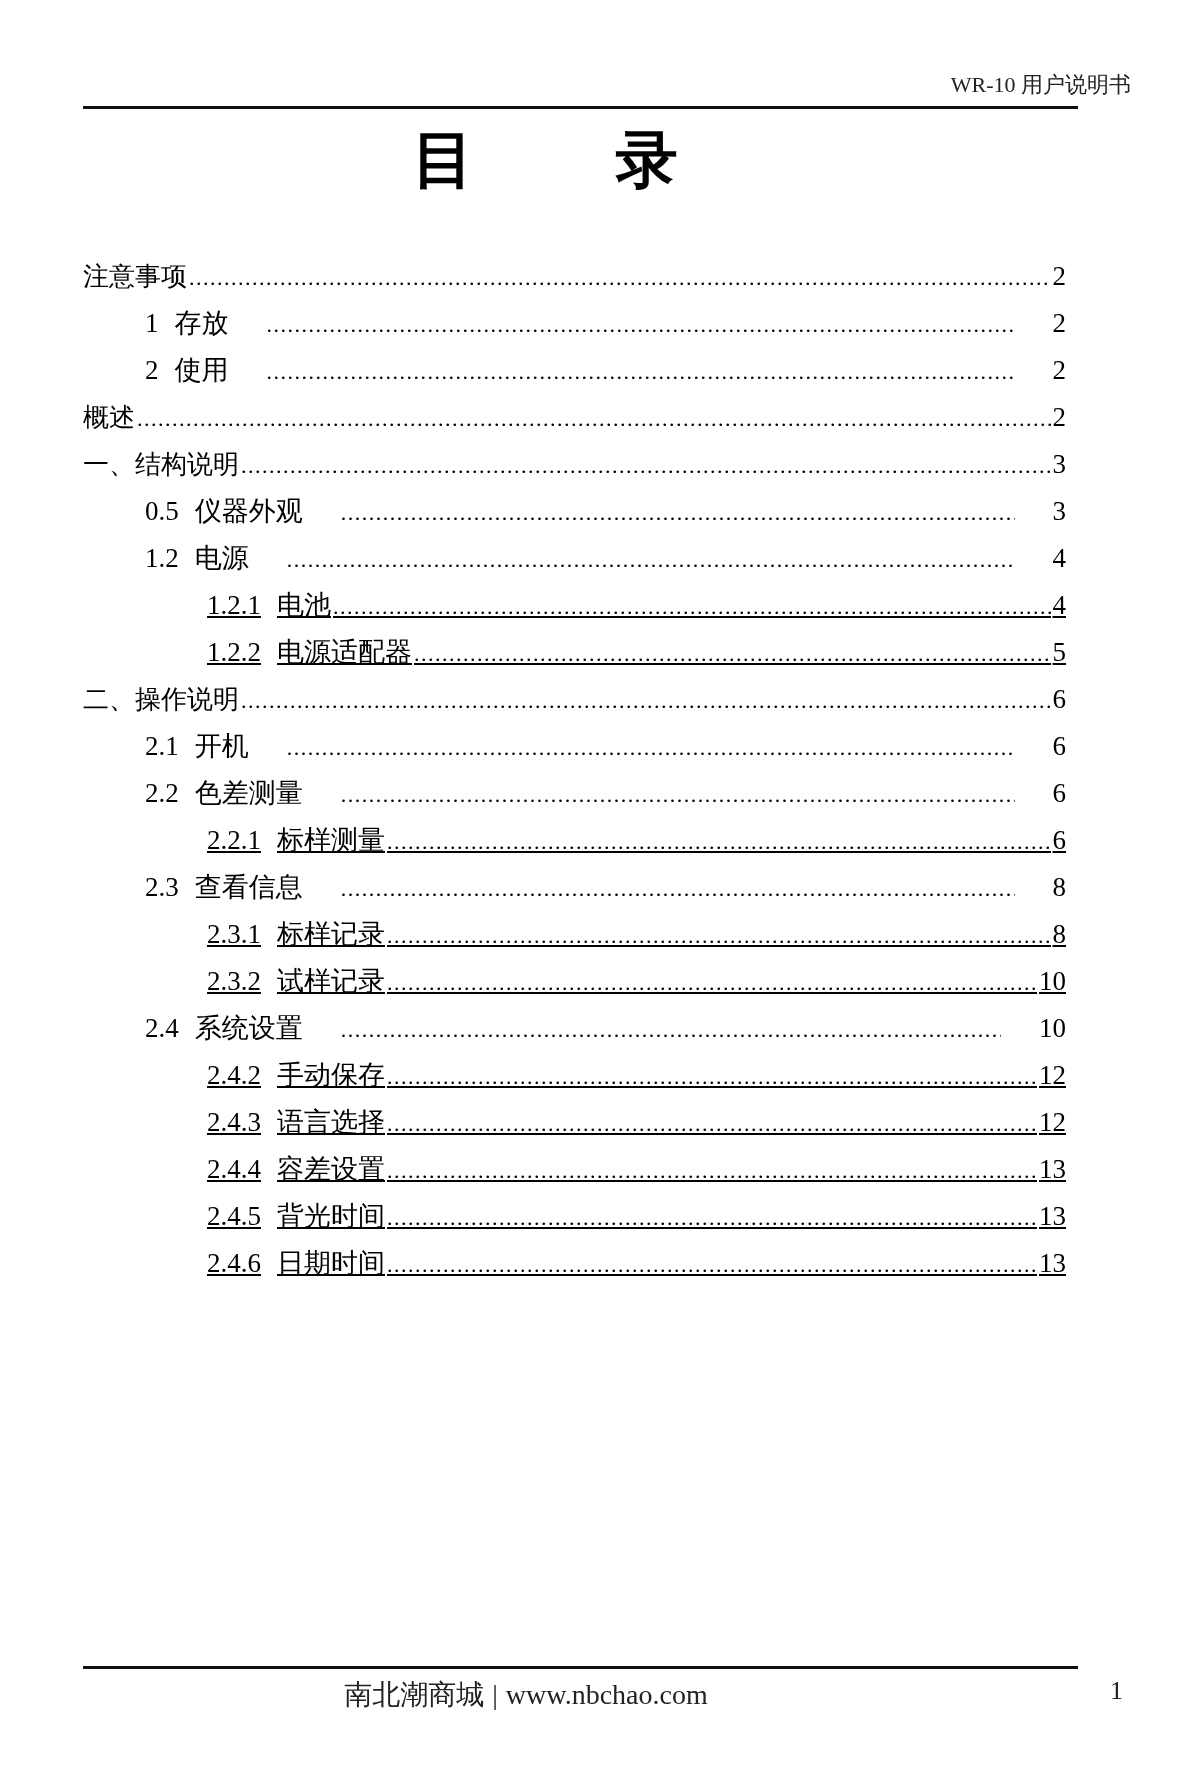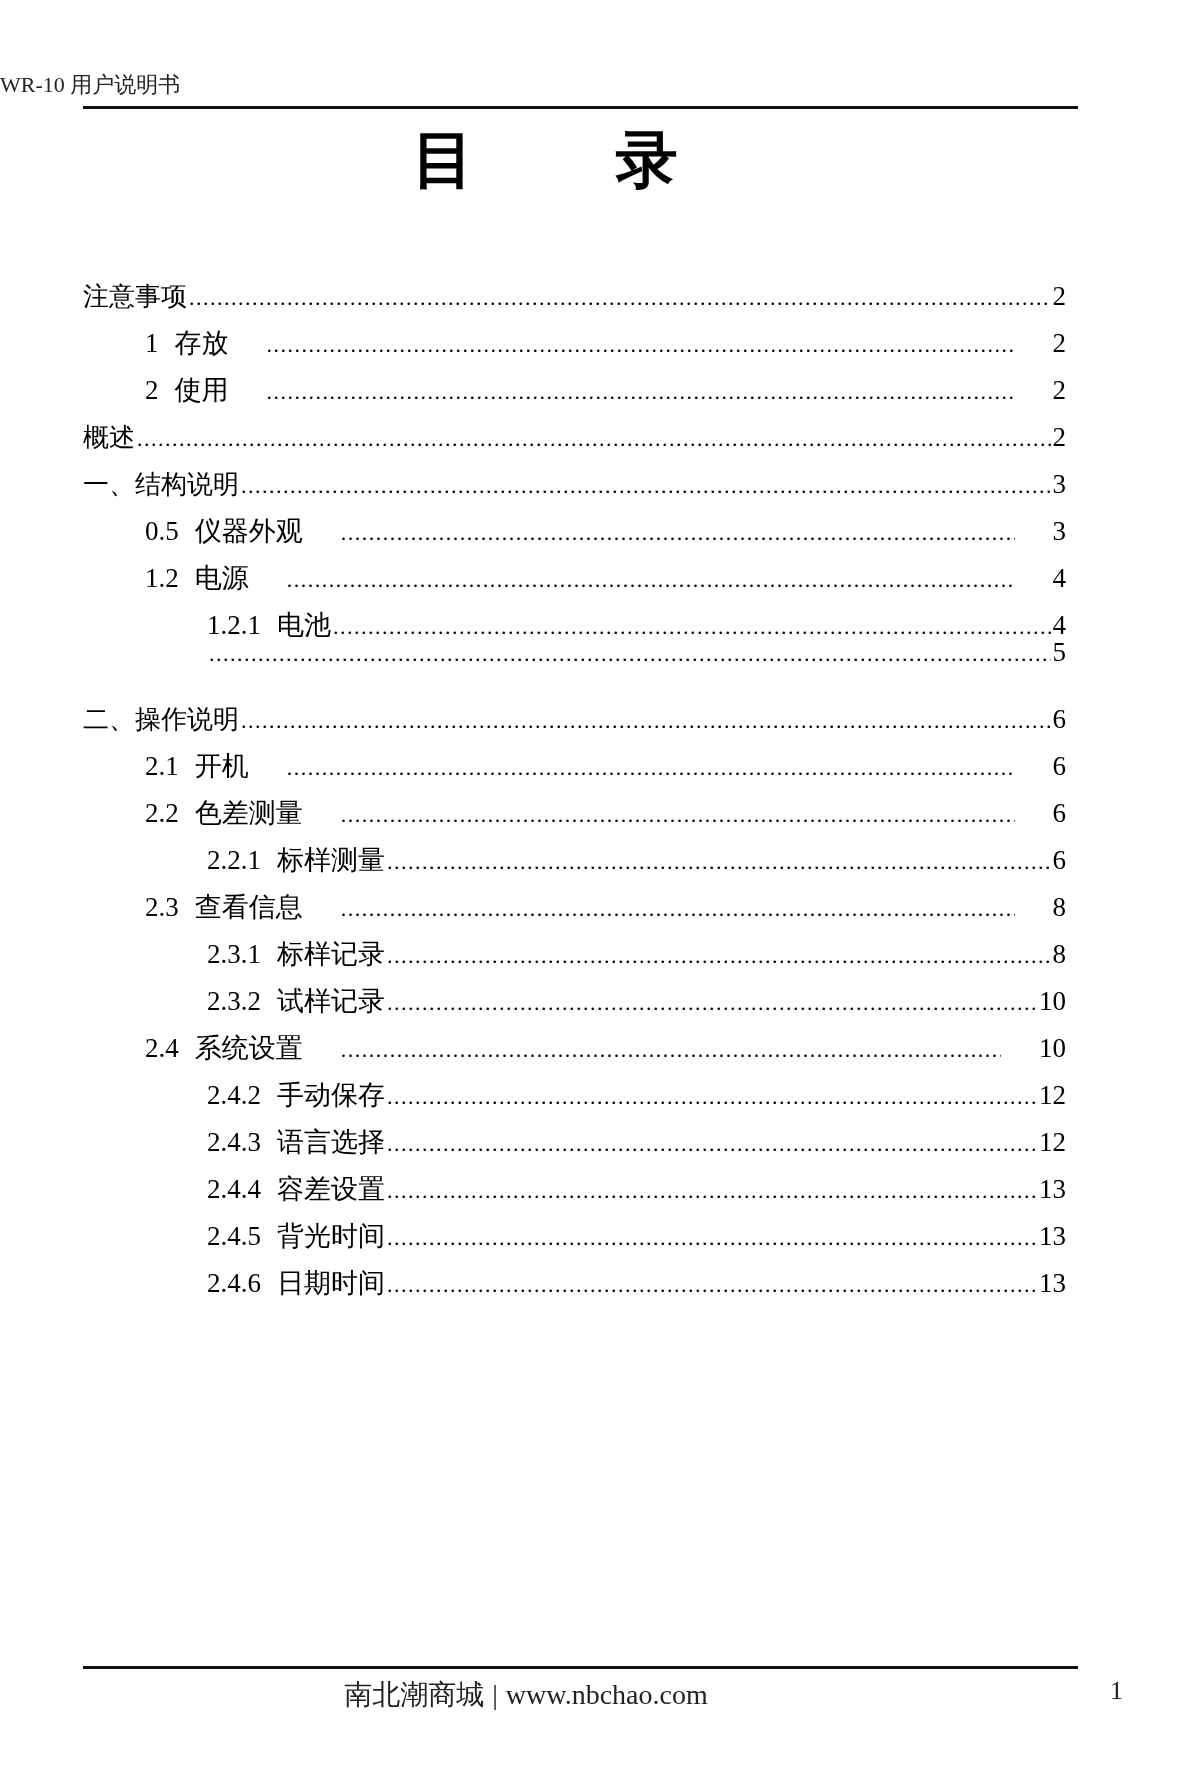--- a/index.html
+++ b/index.html
@@ -1,27 +1,27 @@
 <!DOCTYPE html>
 <html><head>
 <meta charset="utf-8">
 <style>
   html,body{margin:0;padding:0;background:#fff;}
   body{width:1200px;height:1775px;position:relative;overflow:hidden;color:#000;font-family:"Liberation Serif","DejaVu Serif",serif;}
-  .running-header{position:absolute;top:70px;left:0;width:1131px;text-align:left;font-size:22px;color:#222;}
+  .running-header{position:absolute;top:70px;left:0;width:1131px;text-align:right;font-size:22px;color:#222;}
   .rule{position:absolute;left:83px;width:995px;height:3px;background:#111;}
   .rule.top{top:106px;}
   .rule.bottom{top:1666px;}
   .title{position:absolute;top:120px;left:0;width:1090px;text-align:center;font-family:"DejaVu Sans","Liberation Sans",sans-serif;font-weight:bold;font-size:62px;letter-spacing:60px;text-indent:60px;line-height:80px;}
   .toc{position:absolute;top:253px;left:83px;width:983px;}
   .toc-row{display:flex;align-items:baseline;height:47px;line-height:47px;font-size:27px;}
-  .toc-row .label{white-space:nowrap;margin-top:20px;}
+  .toc-row .label{white-space:nowrap;}
   .toc-row.l1 .label{font-family:"DejaVu Sans","Liberation Sans",sans-serif;font-size:26px;}
   .toc-row.l2{padding-left:62px;gap:36px;}
-  .toc-row.l3{padding-left:124px;}
+  .toc-row.l3{padding-left:124px;text-decoration:underline;}
   .num{margin-right:16px;}
   .leader{flex:1;overflow:hidden;white-space:nowrap;margin:0 2px;letter-spacing:1.5px;font-size:22px;}
   .leader::after{content:"................................................................................................................................................................................................................................................";}
   .page{white-space:nowrap;}
   .footer{position:absolute;top:1676px;left:0;width:1052px;text-align:center;font-size:28px;color:#222;}
   .footer .sep{margin:0 8px;}
   .page-number{position:absolute;top:1676px;left:1110px;font-size:26px;color:#222;}
 </style>
 </head>
 <body>
@@ -66,20 +66,21 @@
       <span class="label"><span class="num">1.2</span><span>电源</span></span>
       <span class="leader"></span>
       <span class="page">4</span>
     </div>
     <div class="toc-row l3">
       <span class="label"><span class="num">1.2.1</span><span>电池</span></span>
       <span class="leader"></span>
       <span class="page">4</span>
     </div>
     <div class="toc-row l3">
+      <span class="label"><span class="num">1.2.2</span><span>电源适配器</span></span>
       <span class="leader"></span>
       <span class="page">5</span>
     </div>
     <div class="toc-row l1">
       <span class="label"><span>二、操作说明</span></span>
       <span class="leader"></span>
       <span class="page">6</span>
     </div>
     <div class="toc-row l2">
       <span class="label"><span class="num">2.1</span><span>开机</span></span>

